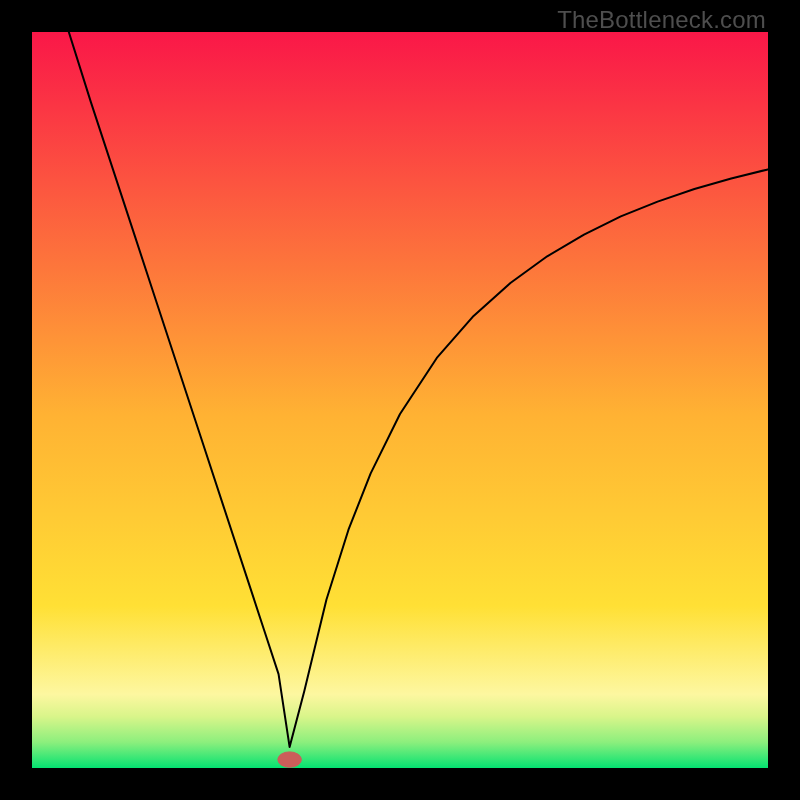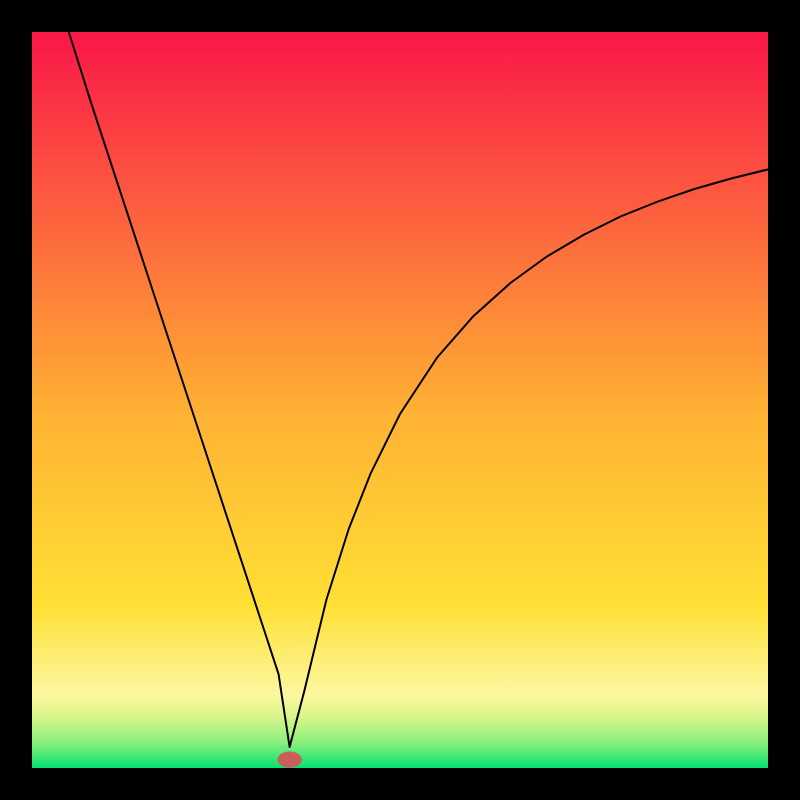--- a/index.html
+++ b/index.html
@@ -14,20 +14,21 @@
     font-size:24px;
     font-weight:400;
     letter-spacing:0.2px;
   }
   svg { display:block; }
 </style>
 </head>
 <body>
 
 <div class="stage">
+  <div class="attribution">TheBottleneck.com</div>
 
   <div class="plot">
     <svg id="chart-svg" viewBox="0 0 100 105" preserveAspectRatio="none" width="736" height="736">
       <defs>
         <linearGradient id="bg-grad" x1="0" y1="0" x2="0" y2="1">
           <stop id="g-top" offset="0%" stop-color="#fa1748"></stop>
           <stop id="g-m1" offset="52%" stop-color="#ffb233"></stop>
           <stop id="g-m2" offset="78%" stop-color="#ffe035"></stop>
           <stop id="g-band1" offset="90%" stop-color="#fdf7a0"></stop>
           <stop id="g-band2" offset="93%" stop-color="#d9f58a"></stop>

